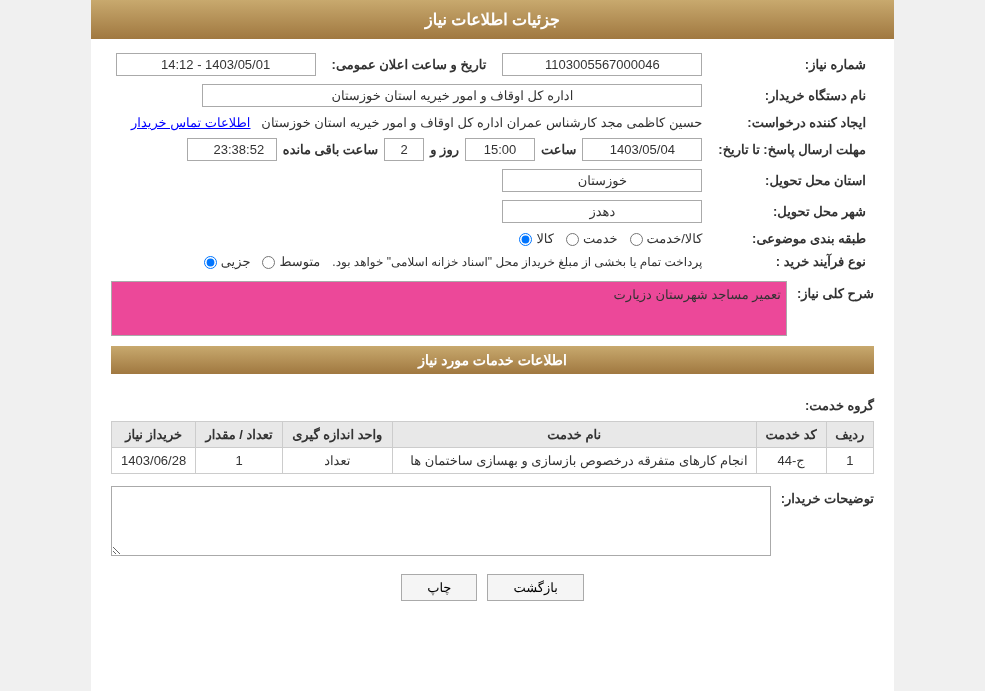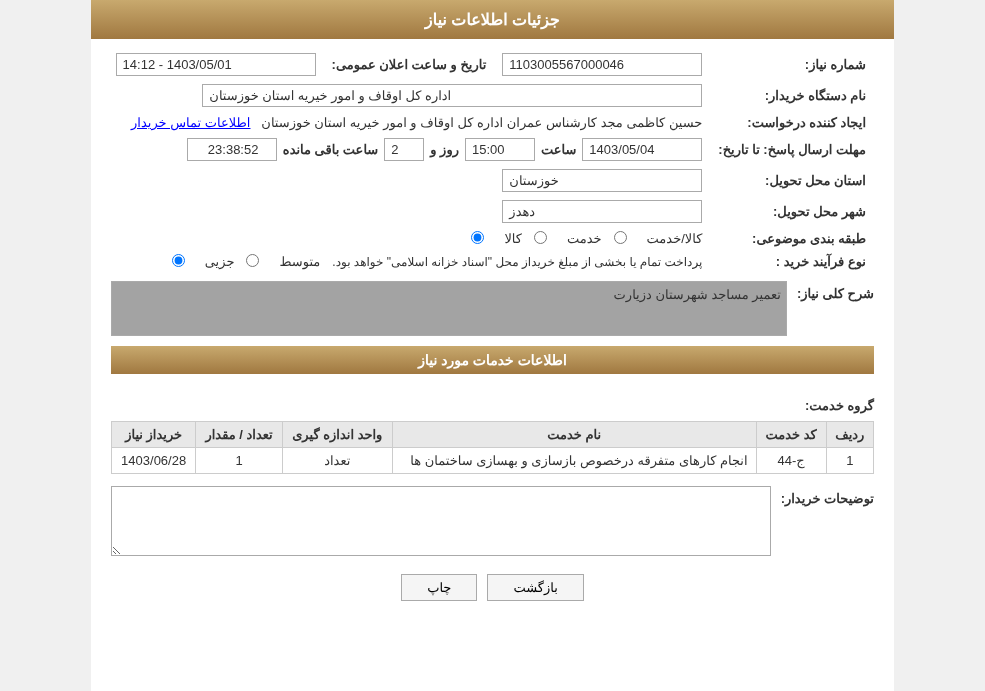--- a/index.html
+++ b/index.html
@@ -53,21 +53,21 @@
     }
     .value-cell {
       text-align: right;
     }
     .input-box {
       border: 1px solid #aaa;
       background: #fff;
       padding: 3px 6px;
       display: inline-block;
       min-width: 200px;
-      text-align: left;
+      text-align: center;
     }
     .input-box-wide {
       min-width: 350px;
     }
     .link-blue {
       color: #00f;
       text-decoration: underline;
       cursor: pointer;
     }
     .date-time-row {
@@ -84,22 +84,22 @@
       white-space: nowrap;
     }
     .radio-group {
       display: flex;
       align-items: center;
       gap: 12px;
       direction: rtl;
     }
     .radio-item {
       display: flex;
-      align-items: flex-start;
-      gap: 20px;
+      align-items: flex-end;
+      gap: 4px;
     }
     .textarea-box {
       border: 1px solid #aaa;
       background: #fff;
       width: 100%;
       min-height: 70px;
       text-align: right;
       padding: 5px;
       resize: vertical;
       font-family: Tahoma, Arial, sans-serif;
@@ -243,21 +243,21 @@
             </div>
           </div>
         </td>
       </tr>
     </tbody>
       </table>
 
     <div style="display:flex; align-items:flex-start; gap:10px; margin-top:8px; direction:rtl;">
       <div style="font-weight:bold; white-space:nowrap; margin-top:5px;">شرح کلی نیاز:</div>
       <div style="flex:1;">
-        <div style="border:1px solid #aaa; background:#a3a3a3; padding:5px; min-height:55px; text-align:right;">تعمیر مساجد شهرستان دزیارت</div>
+        <div style="border:1px solid #aaa; background:#ec4899; padding:5px; min-height:55px; text-align:right;">تعمیر مساجد شهرستان دزیارت</div>
       </div>
     </div>
 
     <div class="section-title">اطلاعات خدمات مورد نیاز</div>
 
     <div style="display:flex; align-items:center; gap:10px; direction:rtl; margin-bottom:8px;">
       <span style="font-weight:bold;">گروه خدمت:</span>
     </div>
 
     <table class="services-table">

